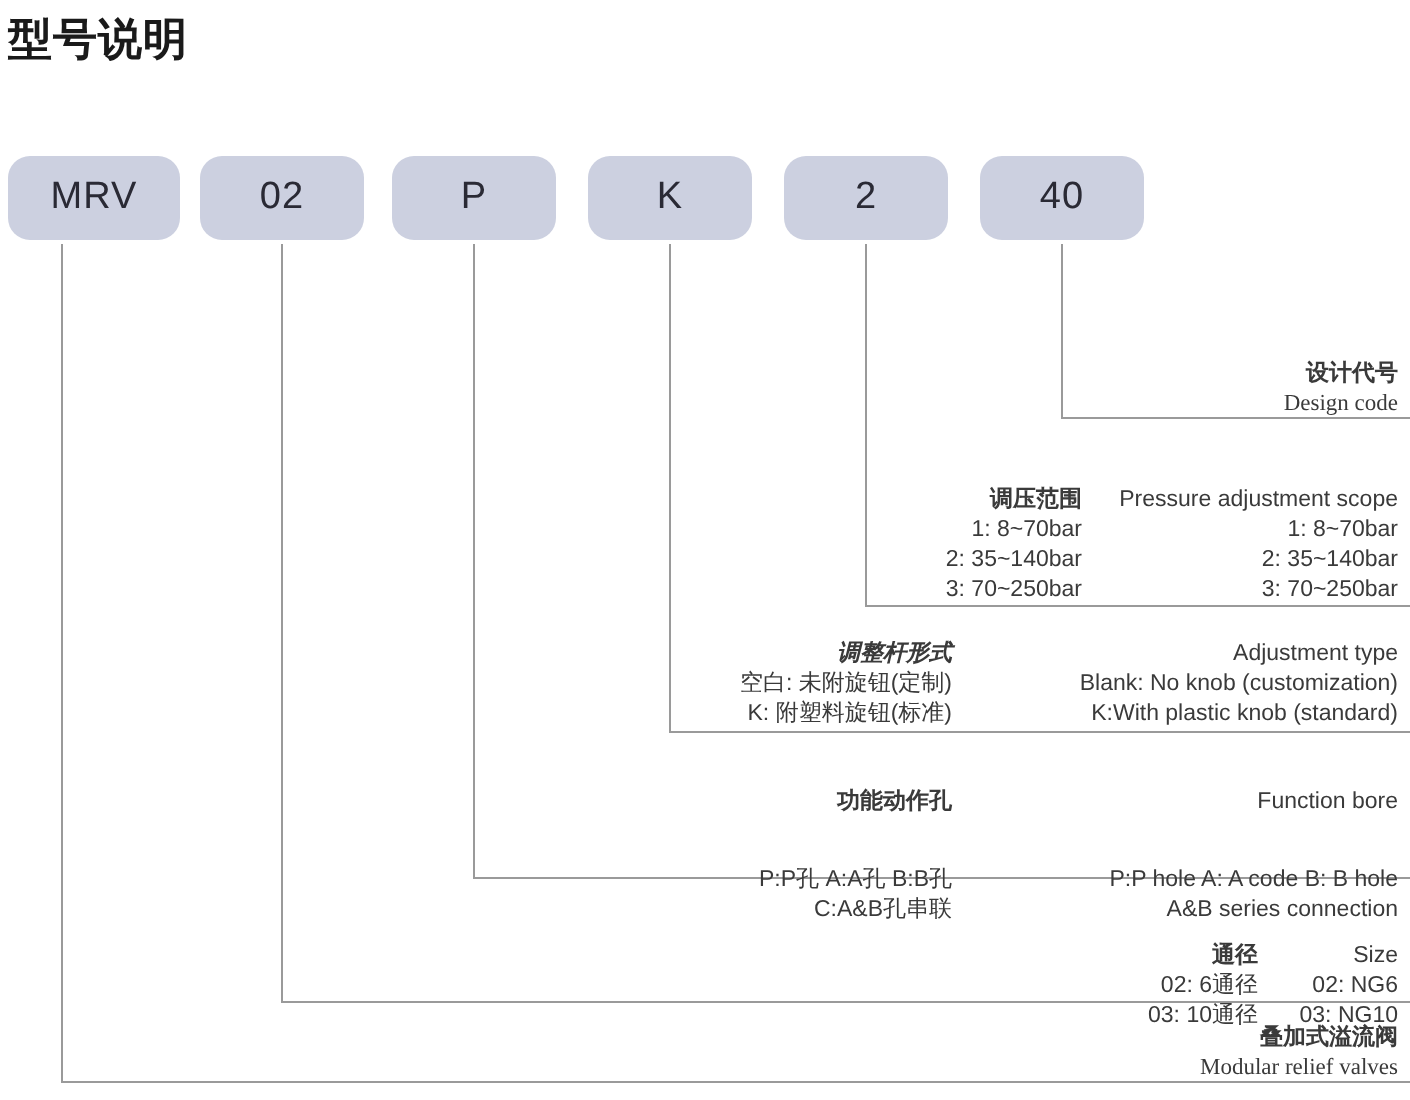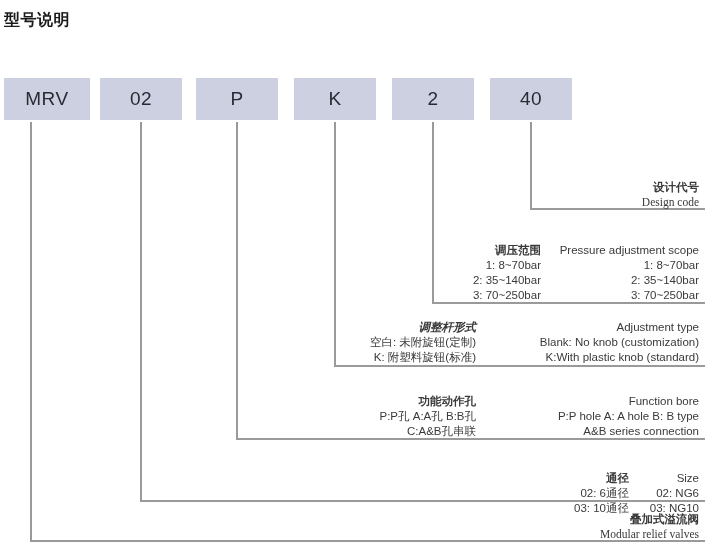--- a/index.html
+++ b/index.html
@@ -17,40 +17,41 @@
     height: 550px;
     background: #ffffff;
     overflow: hidden;
   }
 
   
   #title {
     position: absolute;
     left: 4px;
     top: 6px;
-    font-size: 16px;
+    font-size: 22px;
     font-weight: bold;
     letter-spacing: 0.5px;
     color: #1a1a1a;
     line-height: 28px;
     white-space: nowrap;
   }
 
   
   .code-box {
     position: absolute;
     top: 78px;
     height: 42px;
     background: #ccd0e0;
     display: flex;
     align-items: center;
     justify-content: center;
     font-size: 19px;
     color: #2a2a35;
     letter-spacing: 0.5px;
+    border-radius: 11px;
   }
 
   
   #leaders {
     position: absolute;
     left: 0;
     top: 0;
     width: 705px;
     height: 550px;
     pointer-events: none;
@@ -192,22 +193,22 @@
       <span class="en" style="width:215px;">K:With plastic knob (standard)</span>
     </div>
   </div>
 
   <div class="callout twocol" style="right:6px; top:394px;">
     <div class="row head-row">
       <span class="cn" style="width:215px;">功能动作孔</span>
       <span class="en" style="width:215px;">Function bore</span>
     </div>
     <div class="row">
-      <span class="cn" style="width:215px;">P:P孔  A:A孔  B:B孔</span>
-      <span class="en" style="width:215px;">P:P hole   A: A hole   B: B type</span>
+      <span class="cn" style="width:215px;margin-top:24px;">P:P孔  A:A孔  B:B孔</span>
+      <span class="en" style="width:215px;">P:P hole   A: A code   B: B hole</span>
     </div>
     <div class="row">
       <span class="cn" style="width:215px;">C:A&amp;B孔串联</span>
       <span class="en" style="width:215px;">A&amp;B series connection</span>
     </div>
   </div>
 
   <div class="callout twocol" style="right:6px; top:455px;">
     <div class="row head-row">
       <span class="cn" style="width:110px;margin-top:16px;">通径</span>

